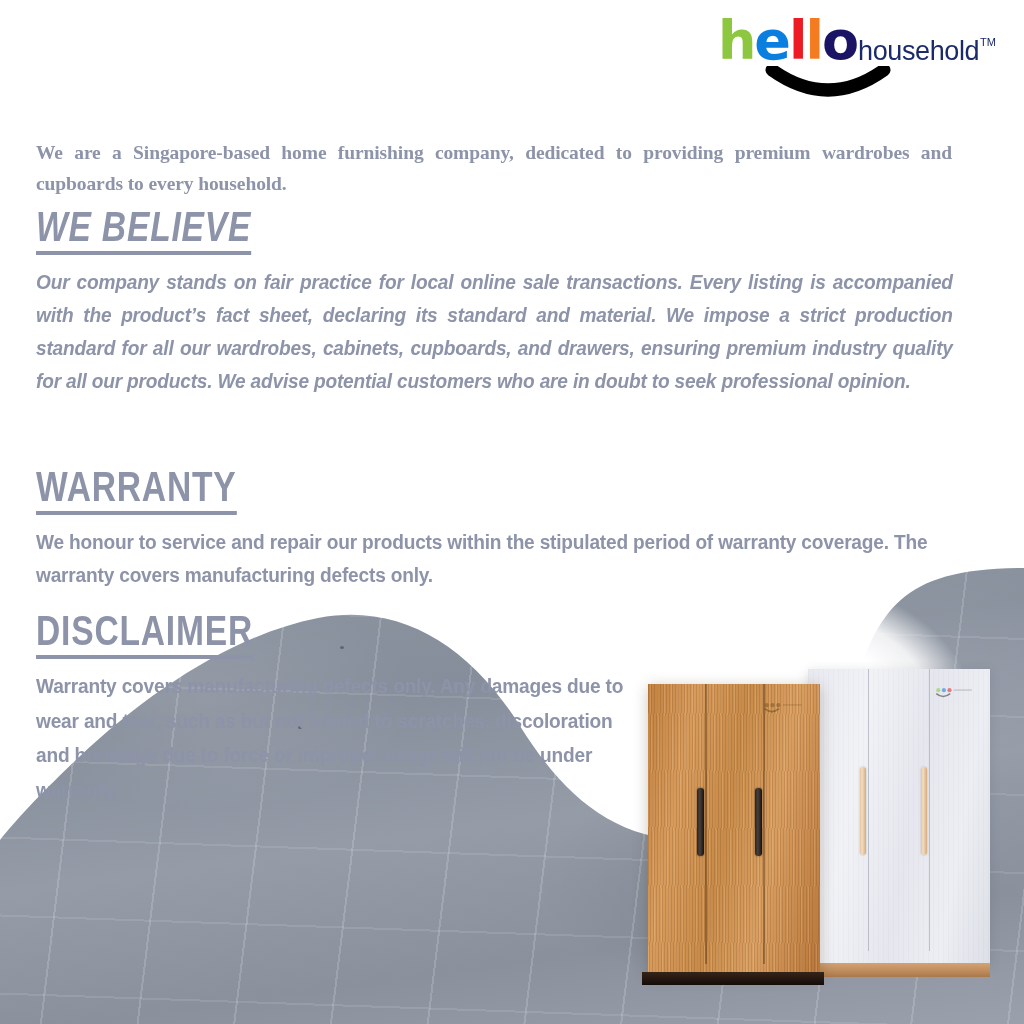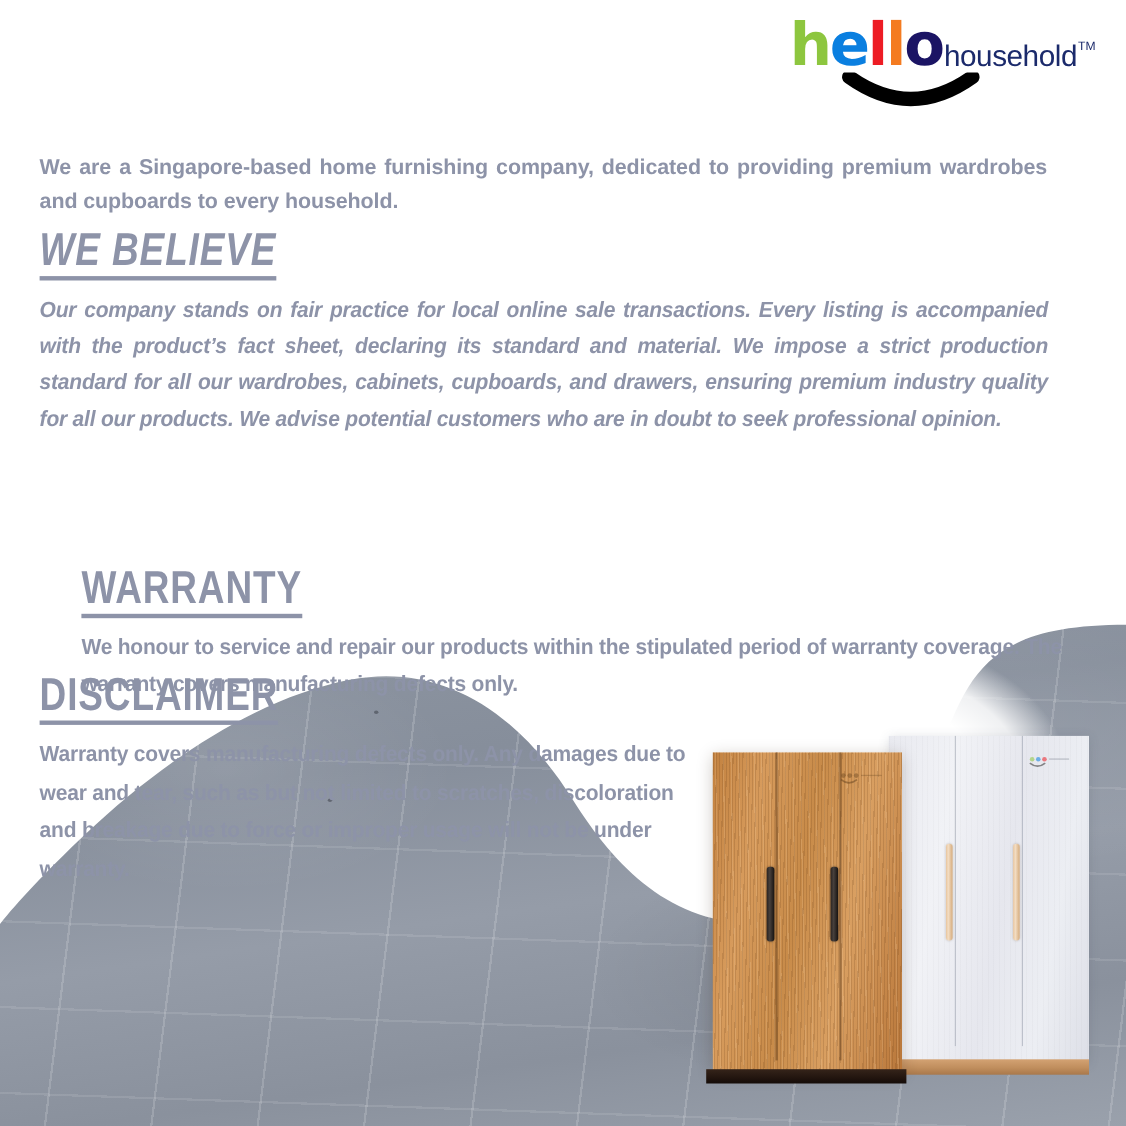--- a/index.html
+++ b/index.html
@@ -108,21 +108,21 @@
     font-family:"Liberation Sans", sans-serif;font-size:11px;color:#1b2a6b;
     vertical-align:top;margin-bottom:20px;margin-left:1px;
   }
   .logo-smile{position:absolute;left:46px;top:52px;width:128px;height:36px;}
 
   
   .content{position:absolute;left:0;top:0;width:1024px;z-index:15;}
 
   .intro{
     position:absolute;left:36px;top:117px;width:916px;
-    font-family:Liberation Sans, sans-serif;
+    font-family:Liberation Serif, serif;
     font-weight:bold;font-size:19.5px;line-height:31px;
     color:#8d93a8;text-align:justify;letter-spacing:-.1px;
   }
 
   .section{position:absolute;left:36px;}
   .heading{
     font-family:"Liberation Sans Narrow","Liberation Sans", sans-serif;
     font-weight:bold;font-size:42px;line-height:44px;
     color:#8d93a8;letter-spacing:1px;
     display:inline-block;
@@ -138,21 +138,21 @@
   }
   .body-left{
     font-family:"Liberation Sans", sans-serif;
     font-weight:bold;font-size:20px;line-height:33px;
     color:#8d93a8;text-align:left;letter-spacing:-.2px;
     transform:scaleX(.955);transform-origin:left top;
   }
 
   #sec-believe{top:205px;width:920px;font-style:italic;}
   #sec-believe .body-just{width:960px;margin-top:11px;}
-  #sec-warranty{top:512px;width:920px;margin-left:38px;}
+  #sec-warranty{top:465px;width:920px;}
   #sec-warranty .body-left{width:960px;margin-top:11px;}
   #sec-disclaimer{top:609px;width:620px;}
   #sec-disclaimer .body-left{width:640px;margin-top:10px;line-height:34.5px;}
 </style>
 </head>
 <body>
 
 <div id="page">
 
   <div class="floor">

